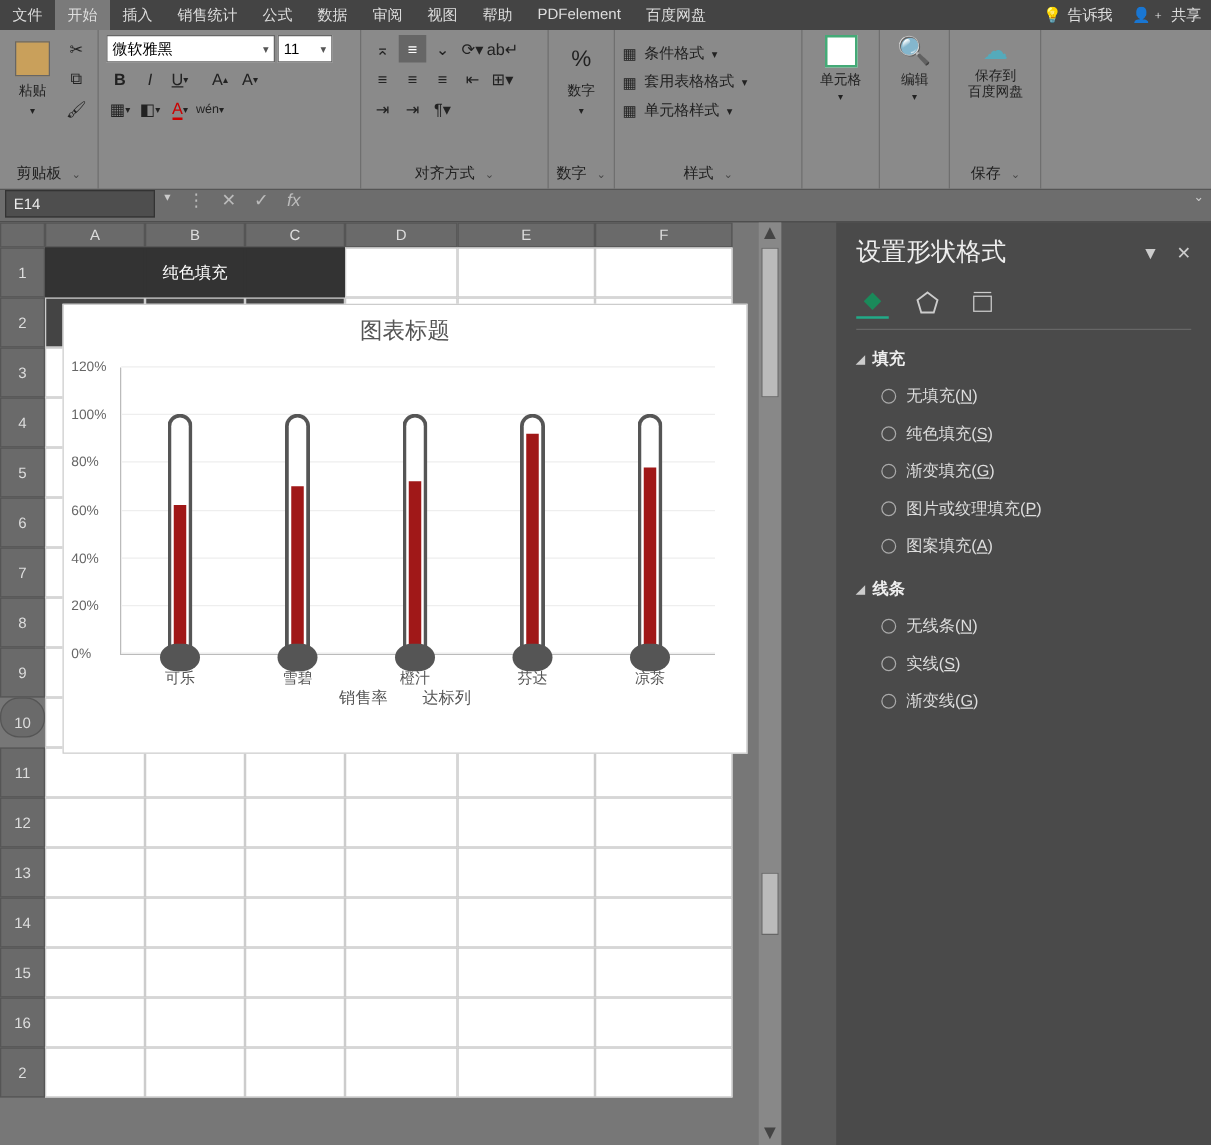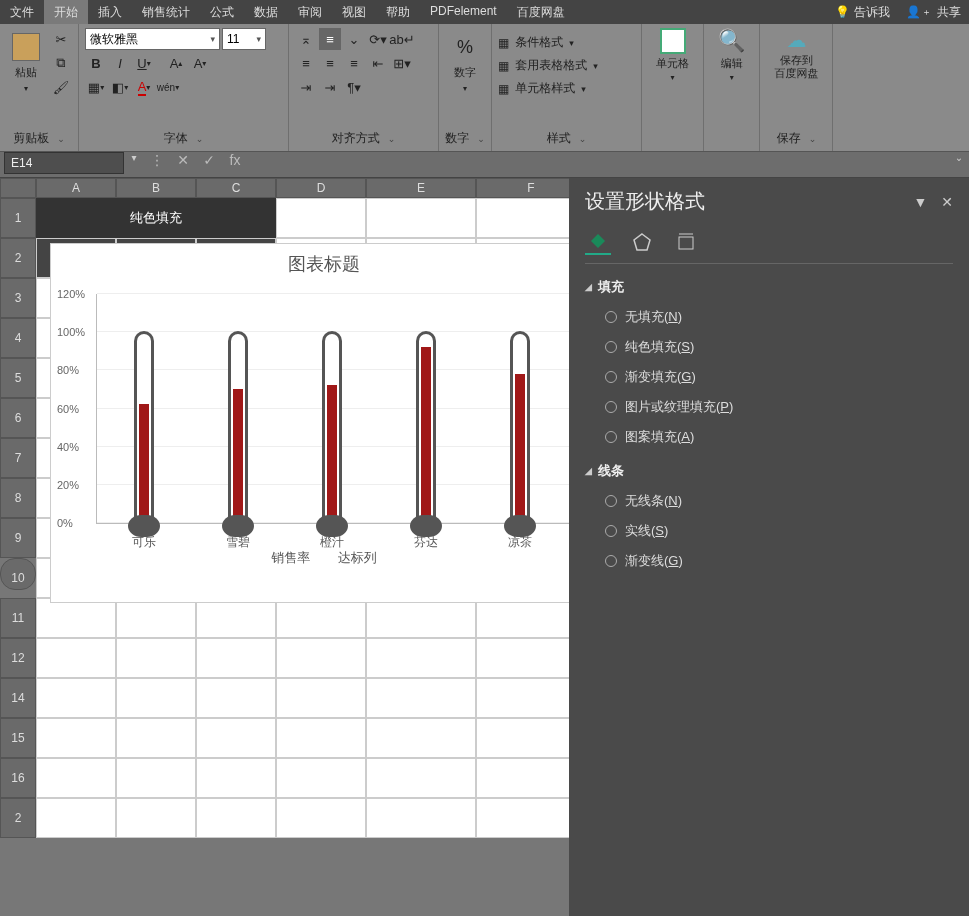--- a/index.html
+++ b/index.html
@@ -26,21 +26,21 @@
 .stack { display:flex; flex-direction:column; gap:2px; }
 .row { display:flex; gap:2px; }
 .big-col { display:flex; flex-direction:column; align-items:center; gap:2px; font-size:11px; color:#222; padding:0 8px; }
 .menu-line { display:flex; align-items:center; gap:6px; font-size:12px; color:#222; padding:2px 0; }
 .menu-line .car { font-size:9px; }
 
 
 .fbar { height:26px; background:#6d6d6d; display:flex; align-items:flex-start; border-bottom:1px solid #444; }
 .namebox { width:120px; height:22px; background:#4e4e4e; color:#eee; font-size:12px; padding:0 6px; display:flex; align-items:center; margin-left:4px; border:1px solid #333; }
 .fbar .ic { width:26px; text-align:center; color:#bbb; font-size:14px; }
-.fx { color:#ccc; font-size:13px; }
+.fx { font-style:italic; color:#ccc; font-size:13px; }
 .arrow-btn { width:20px; text-align:center; color:#ccc; font-size:10px; }
 
 
 .sheet-area { position:relative; width:625px; height:738px; background:#777; }
 .col-headers { display:flex; height:20px; }
 .corner { width:36px; background:#6a6a6a; border:1px solid #555; }
 .col-h { background:#6a6a6a; border:1px solid #555; color:#ddd; font-size:12px; text-align:center; line-height:18px; }
 .rows { }
 .row-line { display:flex; }
 .row-h { width:36px; background:#6a6a6a; border:1px solid #555; color:#ddd; font-size:12px; text-align:center; }
@@ -60,21 +60,21 @@
 .grid-line { position:absolute; left:0; right:0; border-top:1px solid #eee; }
 .thermo { position:absolute; bottom:0; width:20px; }
 .thermo .outline { position:absolute; bottom:0; left:0; width:20px; border:3px solid #555; border-radius:12px 12px 0 0; border-bottom:none; background:#fff; }
 .thermo .bulb { position:absolute; bottom:-14px; left:-6px; width:32px; height:22px; background:#555; border-radius:50%/60%; }
 .thermo .fill { position:absolute; bottom:0; left:5px; width:10px; background:#a01818; }
 .xlab { position:absolute; font-size:12px; color:#555; transform:translateX(-50%); top:240px; }
 .legend { text-align:center; font-size:13px; color:#555; padding:20px 0 6px; }
 .legend span { margin:0 12px; }
 
 
-.pane { position:absolute; right:0; top:178px; width:400px; height:738px; background:#4a4a4a; color:#eee; padding:10px 16px; }
+.pane { position:absolute; right:0; top:178px; width:300px; height:738px; background:#4a4a4a; color:#eee; padding:10px 16px; }
 .pane-title { font-size:20px; margin-bottom:14px; display:flex; align-items:center; }
 .pane-title .sp { flex:1; }
 .pane-title .pc { font-size:14px; margin-left:14px; cursor:pointer; color:#ccc; }
 .shape-tabs { display:flex; gap:18px; margin-bottom:14px; border-bottom:1px solid #666; padding-bottom:8px; }
 .shape-tabs .st { width:26px; height:26px; display:flex; align-items:center; justify-content:center; }
 .section { margin:10px 0 6px; font-size:13px; font-weight:bold; display:flex; align-items:center; gap:6px; }
 .section::before { content:"◢"; font-size:9px; transform:rotate(0deg); color:#ccc; }
 .opt { display:flex; align-items:center; gap:8px; font-size:13px; padding:6px 0 6px 20px; color:#ddd; }
 .opt .radio { width:12px; height:12px; border:1px solid #aaa; border-radius:50%; }
 .opt u { text-decoration:underline; }
@@ -167,21 +167,20 @@
         <div class="btn-sm">
             <span style="color:#c00;border-bottom:2px solid #c00">A</span>
             <span style="font-size:8px">▾</span>
           </div>
         <div class="btn-sm">
             <span style="font-size:10px">wén</span>
             <span style="font-size:8px">▾</span>
           </div>
       </div>
     </div>
-    <div class="group-label">字体</div>
   </div>
 
   <div class="group" style="width:150px">
     <div class="group-body stack">
       <div class="row">
         <div class="btn-sm">⌅</div>
         <div class="btn-sm" style="background:#666;color:#fff">≡</div>
         <div class="btn-sm">⌄</div>
         <div class="btn-sm">⟳▾</div>
         <div class="btn-sm">
@@ -384,20 +383,29 @@
         <div class="row-h" style="height: 40px; line-height: 38px;">11</div>
         <div class="cell cellA"></div>
         <div class="cell cellB"></div>
         <div class="cell cellC"></div>
         <div class="cell cellD"></div>
         <div class="cell cellE"></div>
         <div class="cell cellF"></div>
       </div>
       <div class="row-line">
         <div class="row-h" style="height: 40px; line-height: 38px;">12</div>
+        <div class="cell cellA"></div>
+        <div class="cell cellB"></div>
+        <div class="cell cellC"></div>
+        <div class="cell cellD"></div>
+        <div class="cell cellE"></div>
+        <div class="cell cellF"></div>
+      </div>
+      <div class="row-line">
+        <div class="row-h" style="height: 40px; line-height: 38px;">13</div>
         <div class="cell cellA"></div>
         <div class="cell cellB"></div>
         <div class="cell cellC"></div>
         <div class="cell cellD"></div>
         <div class="cell cellE"></div>
         <div class="cell cellF"></div>
       </div>
       <div class="row-line">
         <div class="row-h" style="height: 40px; line-height: 38px;">14</div>
         <div class="cell cellA"></div>

